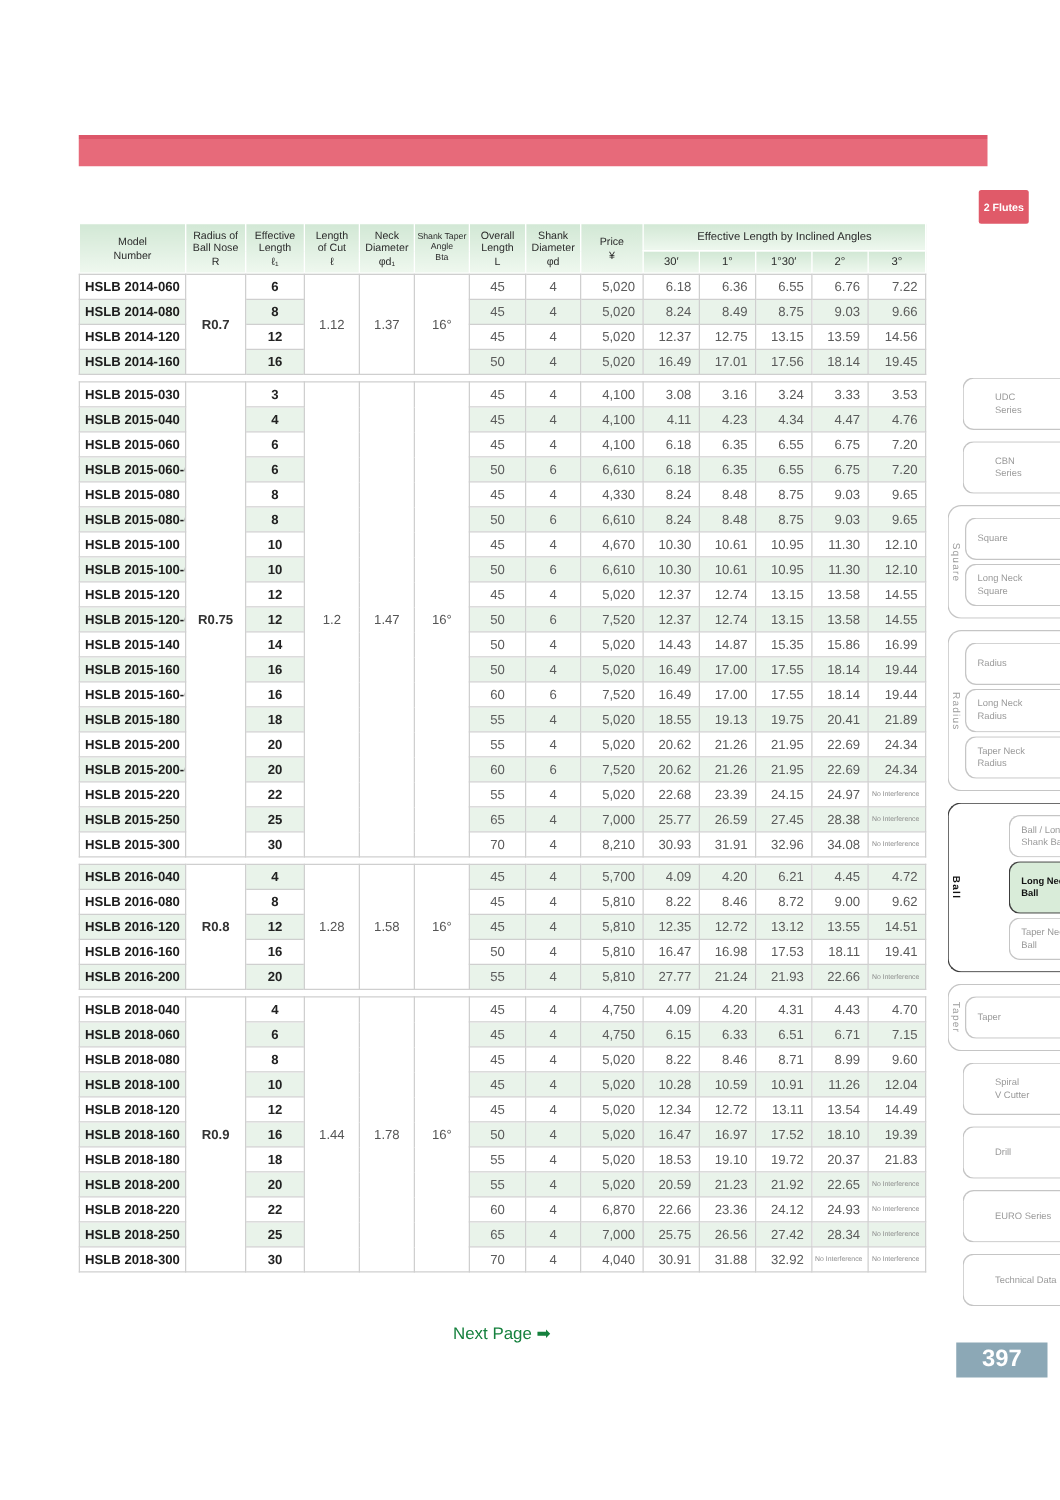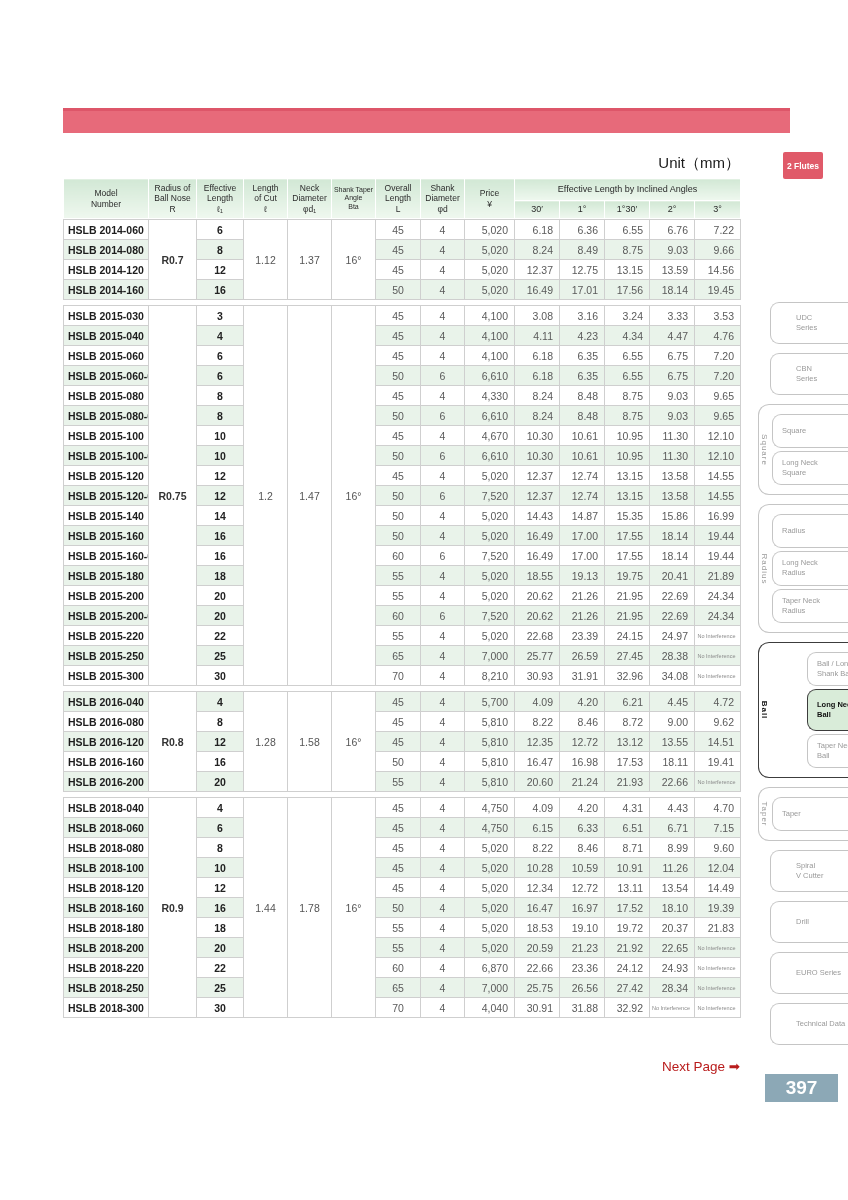--- a/index.html
+++ b/index.html
@@ -29,22 +29,22 @@
        text-align: center; vertical-align: middle; overflow: hidden; white-space: nowrap; }
   tr.g td { background: #e9f3ea; }
   tr.w td { background: #ffffff; }
   td.model { font-weight: bold; color: #1d1d1d; text-align: left; padding-left: 4px; font-size: 10.5px; }
   td.eff { font-weight: bold; color: #222; }
   td.span { background: #ffffff !important; color: #555; }
   td.span.rad { font-weight: bold; color: #333; }
   td.price, td.ang { text-align: right; padding-right: 6px; }
   td.ni { font-size: 5.5px; color: #8a8a8a; text-align: center; padding-right: 2px; }
 
-  .next-page { position: absolute; left: 63px; top: 1058px; width: 677px; text-align: right;
-               font-size: 13.5px; color: #b91c1c; }
+  .next-page { position: absolute; left: 63px; top: 1058px; width: 677px; text-align: center;
+               font-size: 13.5px; color: #15803d; }
   .page-number { position: absolute; left: 765px; top: 1074px; width: 73px; height: 28px;
                  background: #8ca8b6; color: #fff; font-size: 19px; font-weight: bold;
                  display: flex; align-items: center; justify-content: center; }
 
   .sidebar { position: absolute; left: 758px; top: 302px; width: 90px; display: flex;
              flex-direction: column; }
   .tab { border: 1px solid #c5c5c5; border-right: none; border-radius: 9px 0 0 9px;
          background: #fff; color: #9a9a9a; font-size: 7.5px; line-height: 1.35;
          padding: 6px 2px 6px 9px; width: 90px; min-height: 34px;
          display: flex; align-items: center; }
@@ -58,21 +58,20 @@
   .tabgroup.accent { border-color: #3c3c3c; padding-left: 48px; }
   .tabgroup.accent .vlabel { color: #111; font-weight: bold; }
   .tab.active { background: #d9ecd9; border-color: #3c3c3c; color: #111;
                 font-weight: bold; min-height: 42px; }
 </style>
 </head>
 <body>
 
 <div class="page">
   <div class="red-bar"></div>
-  <div class="unit-label">Unit（mm）</div>
   <div class="flutes-badge">2 Flutes</div>
 
   <div class="table-wrap">
       <table class="hdr">
         <colgroup>
           <col style="width:85px">
           <col style="width:48px">
           <col style="width:47px">
           <col style="width:44px">
           <col style="width:44px">
@@ -517,21 +516,21 @@
             <td class="ang">17.53</td>
             <td class="ang">18.11</td>
             <td class="ang">19.41</td>
           </tr>
           <tr class="g">
             <td class="model">HSLB 2016-200</td>
             <td class="eff">20</td>
             <td>55</td>
             <td>4</td>
             <td class="price">5,810</td>
-            <td class="ang">20.60</td>
+            <td class="ang">27.77</td>
             <td class="ang">21.24</td>
             <td class="ang">21.93</td>
             <td class="ang">22.66</td>
             <td class="ni">No Interference</td>
           </tr>
         </tbody>
       </table>
       <table class="grp">
         <colgroup>
           <col style="width:85px">

